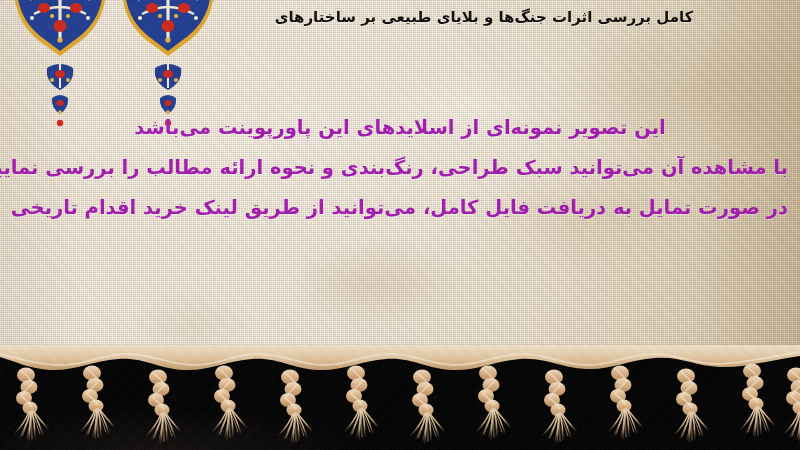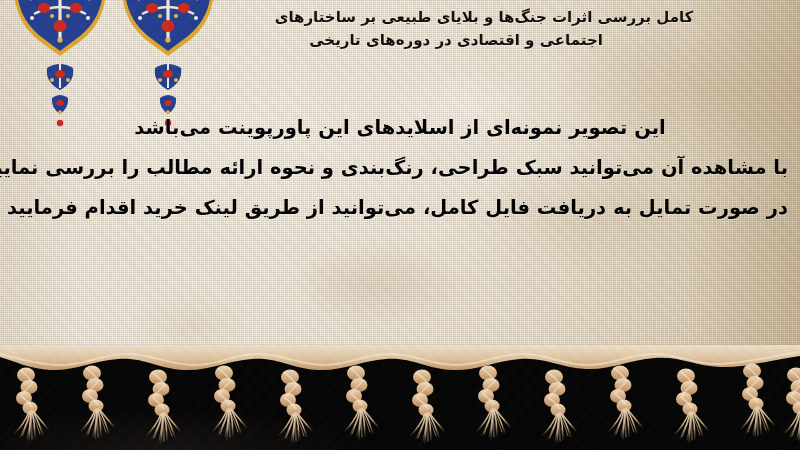--- a/index.html
+++ b/index.html
@@ -80,21 +80,21 @@
   }
   .title .ln{display:block;}
   .title .ln2{margin-right:56px;}
 
   .body{
     position:absolute;
     top:108px;right:12px;
     width:776px;
     direction:rtl;
     text-align:center;
-    color:#000000;
+    color:#a21caf;
     font-size:19.5px;
     font-weight:700;
     line-height:2.05;
     text-shadow:0 1px 0 rgba(255,255,255,.40);
   }
   .body .ln{display:block;white-space:nowrap;}
 
   
   .fringe-zone{
     position:absolute;left:0;right:0;bottom:0;height:105px;
@@ -211,27 +211,26 @@
             <use href="#drop"></use>
           </g>
       </g>
     </svg>
   </div>
 
   <div class="text-layer">
 
     <div class="title">
       <span class="ln ln1">کامل بررسی اثرات جنگ‌ها و بلایای طبیعی بر ساختارهای</span>
-      <span class="ln ln2">اجتماعی و اقتصادی در دوره‌های تاریخی</span>
     </div>
 
     <div class="body">
       <span class="ln">این تصویر نمونه‌ای از اسلایدهای این پاورپوینت می‌باشد</span>
       <span class="ln">با مشاهده آن می‌توانید سبک طراحی، رنگ‌بندی و نحوه ارائه مطالب را بررسی نمایید</span>
-      <span class="ln">در صورت تمایل به دریافت فایل کامل، می‌توانید از طریق لینک خرید اقدام فرمایید</span>
+      <span class="ln">در صورت تمایل به دریافت فایل کامل، می‌توانید از طریق لینک خرید اقدام تاریخی</span>
     </div>
 
   </div>
 
   <div class="fringe-zone">
     <div class="blk"></div>
     <div class="tassels">
       <svg width="800" height="105" viewBox="0 0 800 105" xmlns="http://www.w3.org/2000/svg">
         <defs>
           <linearGradient id="ropeG" x1="0" y1="0" x2="0" y2="1">

